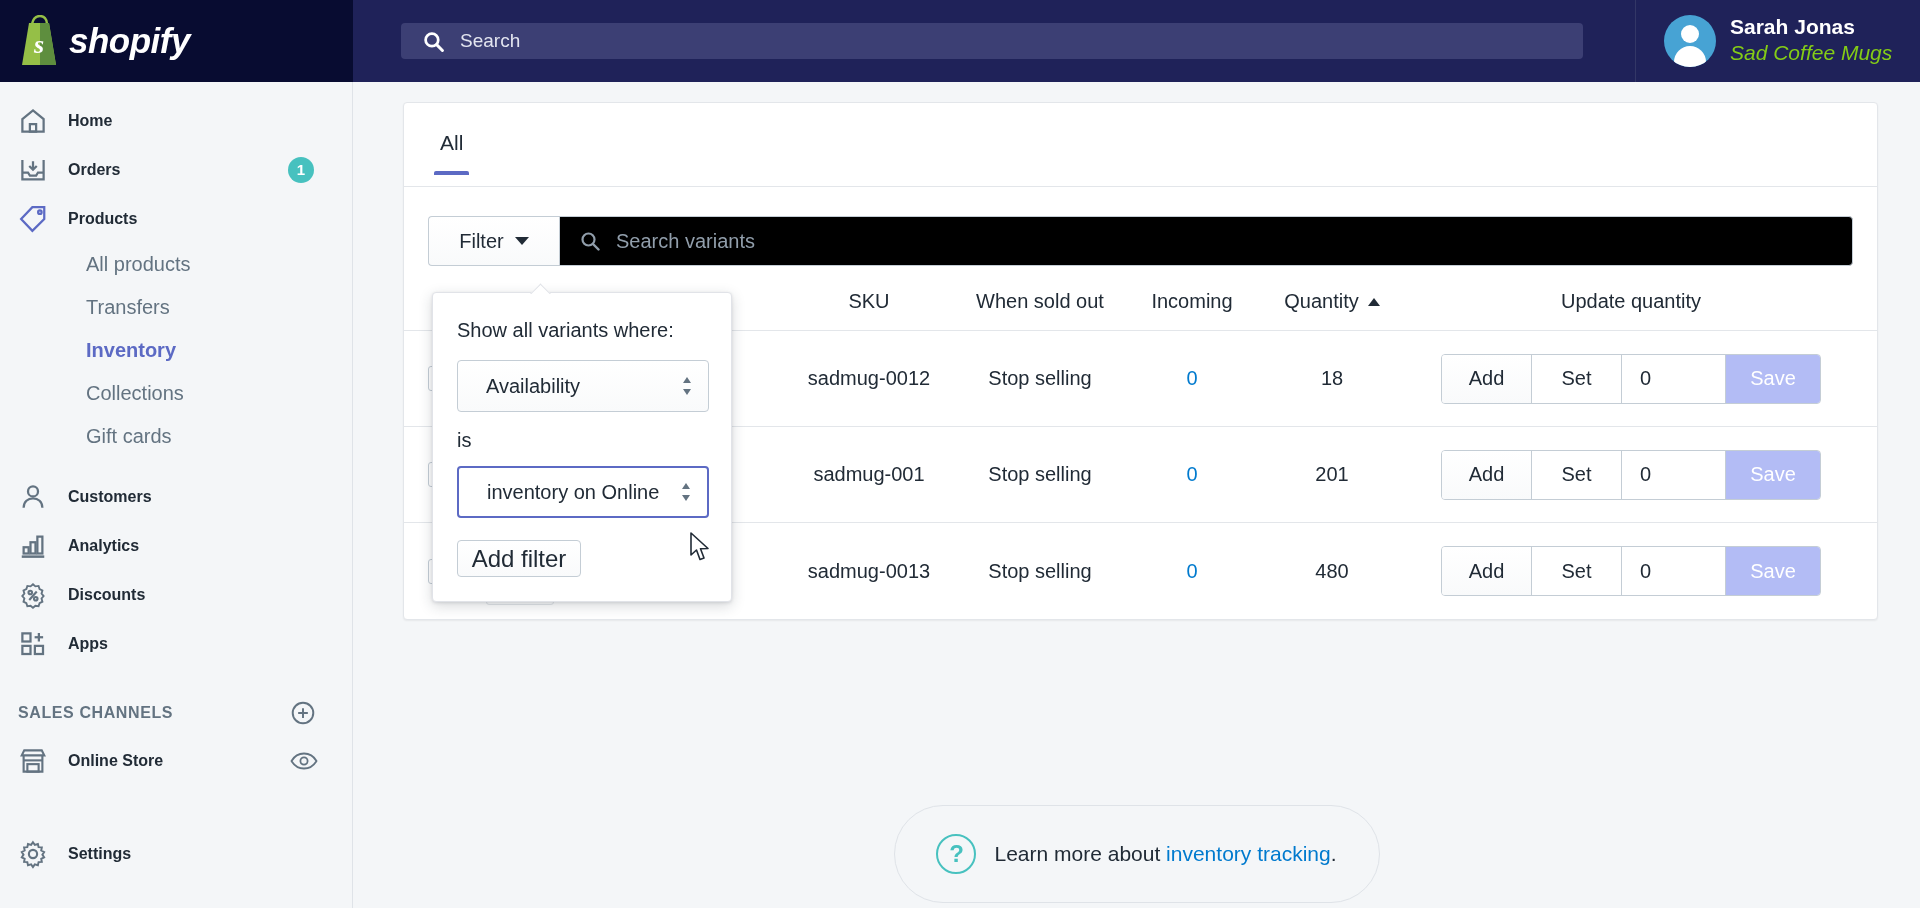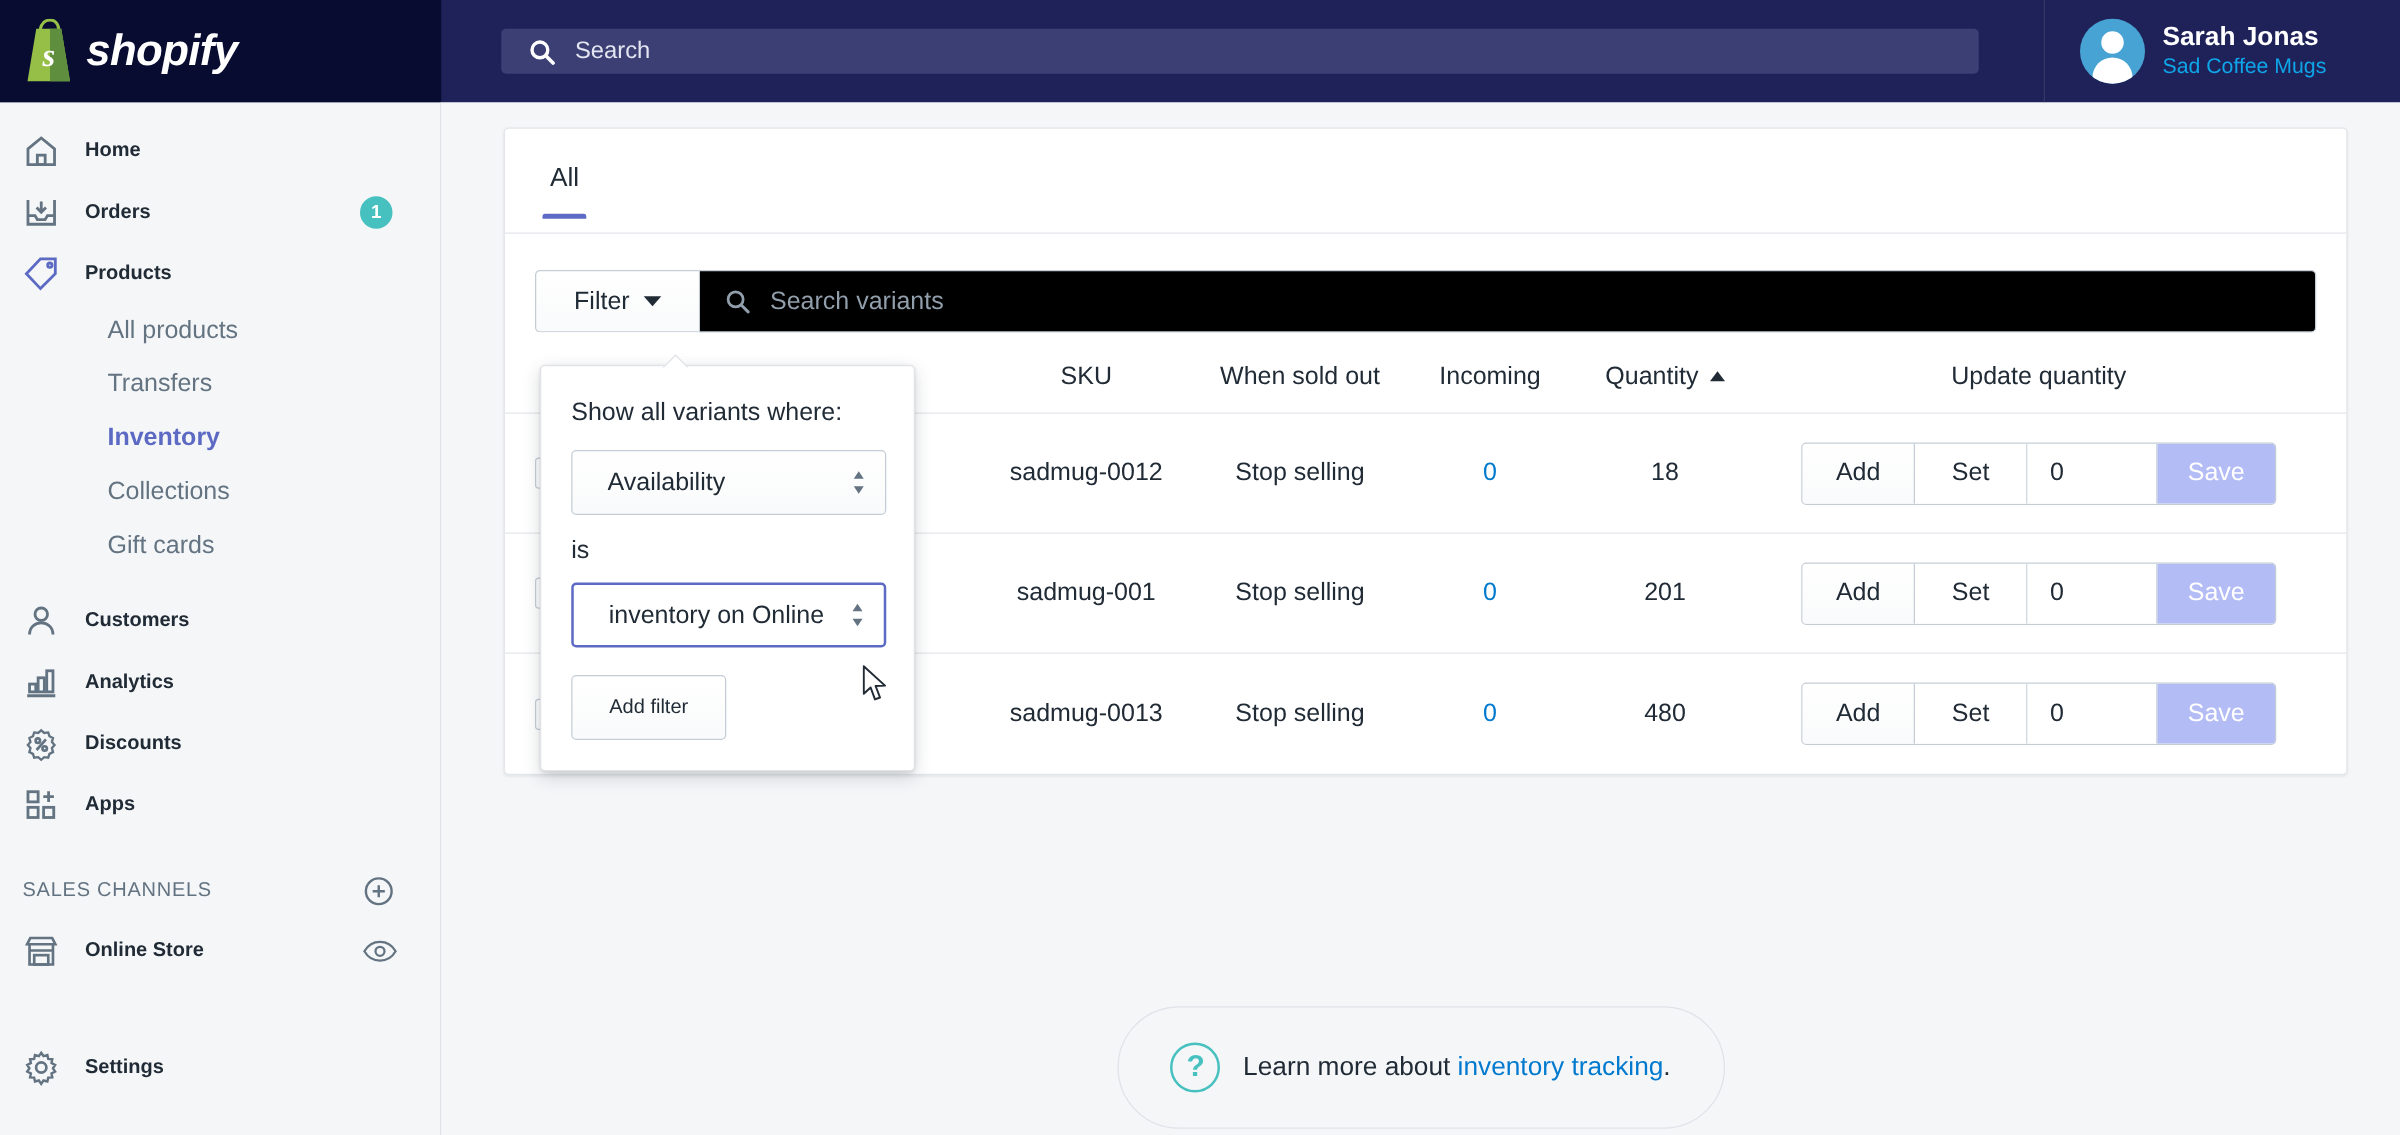--- a/index.html
+++ b/index.html
@@ -60,21 +60,21 @@
     width: 18px; height: 18px; border-radius: 50%;
     background: #fff; left: 17px; top: 10px;
   }
   .avatar::after {
     content: ""; position: absolute;
     width: 32px; height: 24px; border-radius: 16px 16px 0 0;
     background: #fff; left: 10px; top: 31px;
   }
   .user-text { margin-left: 14px; }
   .user-name { color: #fff; font-size: 21px; font-weight: bold; line-height: 1.2; }
-  .user-shop { color: #0ea5e9; font-size: 17px; line-height: 1.35; }
+  .user-shop { color: #84cc16; font-size: 21px; line-height: 1.35; font-style: italic; }
 
   
   .sidebar {
     position: absolute; top: 82px; left: 0;
     width: 353px; height: 826px;
     background: #f4f6f8;
     border-right: 1px solid #dfe3e8;
     padding-top: 14px;
   }
   .nav-item {
@@ -100,21 +100,21 @@
     cursor: pointer;
   }
   .sub-label { font-size: 20px; color: #637381; }
   .sub-item.active .sub-label { color: #5c6ac4; font-weight: bold; }
   .section-head {
     display: flex; align-items: center; justify-content: space-between;
     height: 46px; padding-left: 18px; padding-right: 36px;
     margin-top: 22px;
   }
   .section-title {
-    font-size: 16px; color: #637381; font-weight: normal; letter-spacing: 0.6px;
+    font-size: 16px; color: #637381; font-weight: bold; letter-spacing: 0.6px;
   }
   .plus-circle { width: 26px; height: 26px; cursor: pointer; }
   .eye-ico { width: 26px; height: 20px; cursor: pointer; }
   .settings-row { margin-top: 44px; }
 
   
   .main {
     position: absolute; top: 82px; left: 353px;
     width: 1567px; height: 826px;
     background: #f4f6f8;
@@ -297,25 +297,25 @@
   }
   .pop-select.focused {
     border: 2px solid #5c6ac4;
     background: #ffffff;
   }
   .pop-select span { font-size: 20px; color: #212b36; white-space: nowrap; overflow: hidden; }
   .stepper { width: 14px; height: 24px; flex-shrink: 0; }
   .pop-is { font-size: 20px; color: #212b36; margin: 17px 0 14px 0; }
   .addfilter-btn {
     margin-top: 22px;
-    width: 124px; height: 52px;
+    width: 124px; height: 37px;
     border: 1px solid #c4cdd5; border-radius: 4px;
     background: linear-gradient(180deg,#ffffff,#f9fafb);
     display: flex; align-items: center; justify-content: center;
-    font-size: 16px; color: #212b36; cursor: pointer;
+    font-size: 24px; color: #212b36; cursor: pointer;
   }
 
   
   .cursor {
     position: absolute; top: 532px; left: 690px;
     width: 22px; height: 32px; z-index: 60; pointer-events: none;
   }
 </style>
 </head>
 <body>

